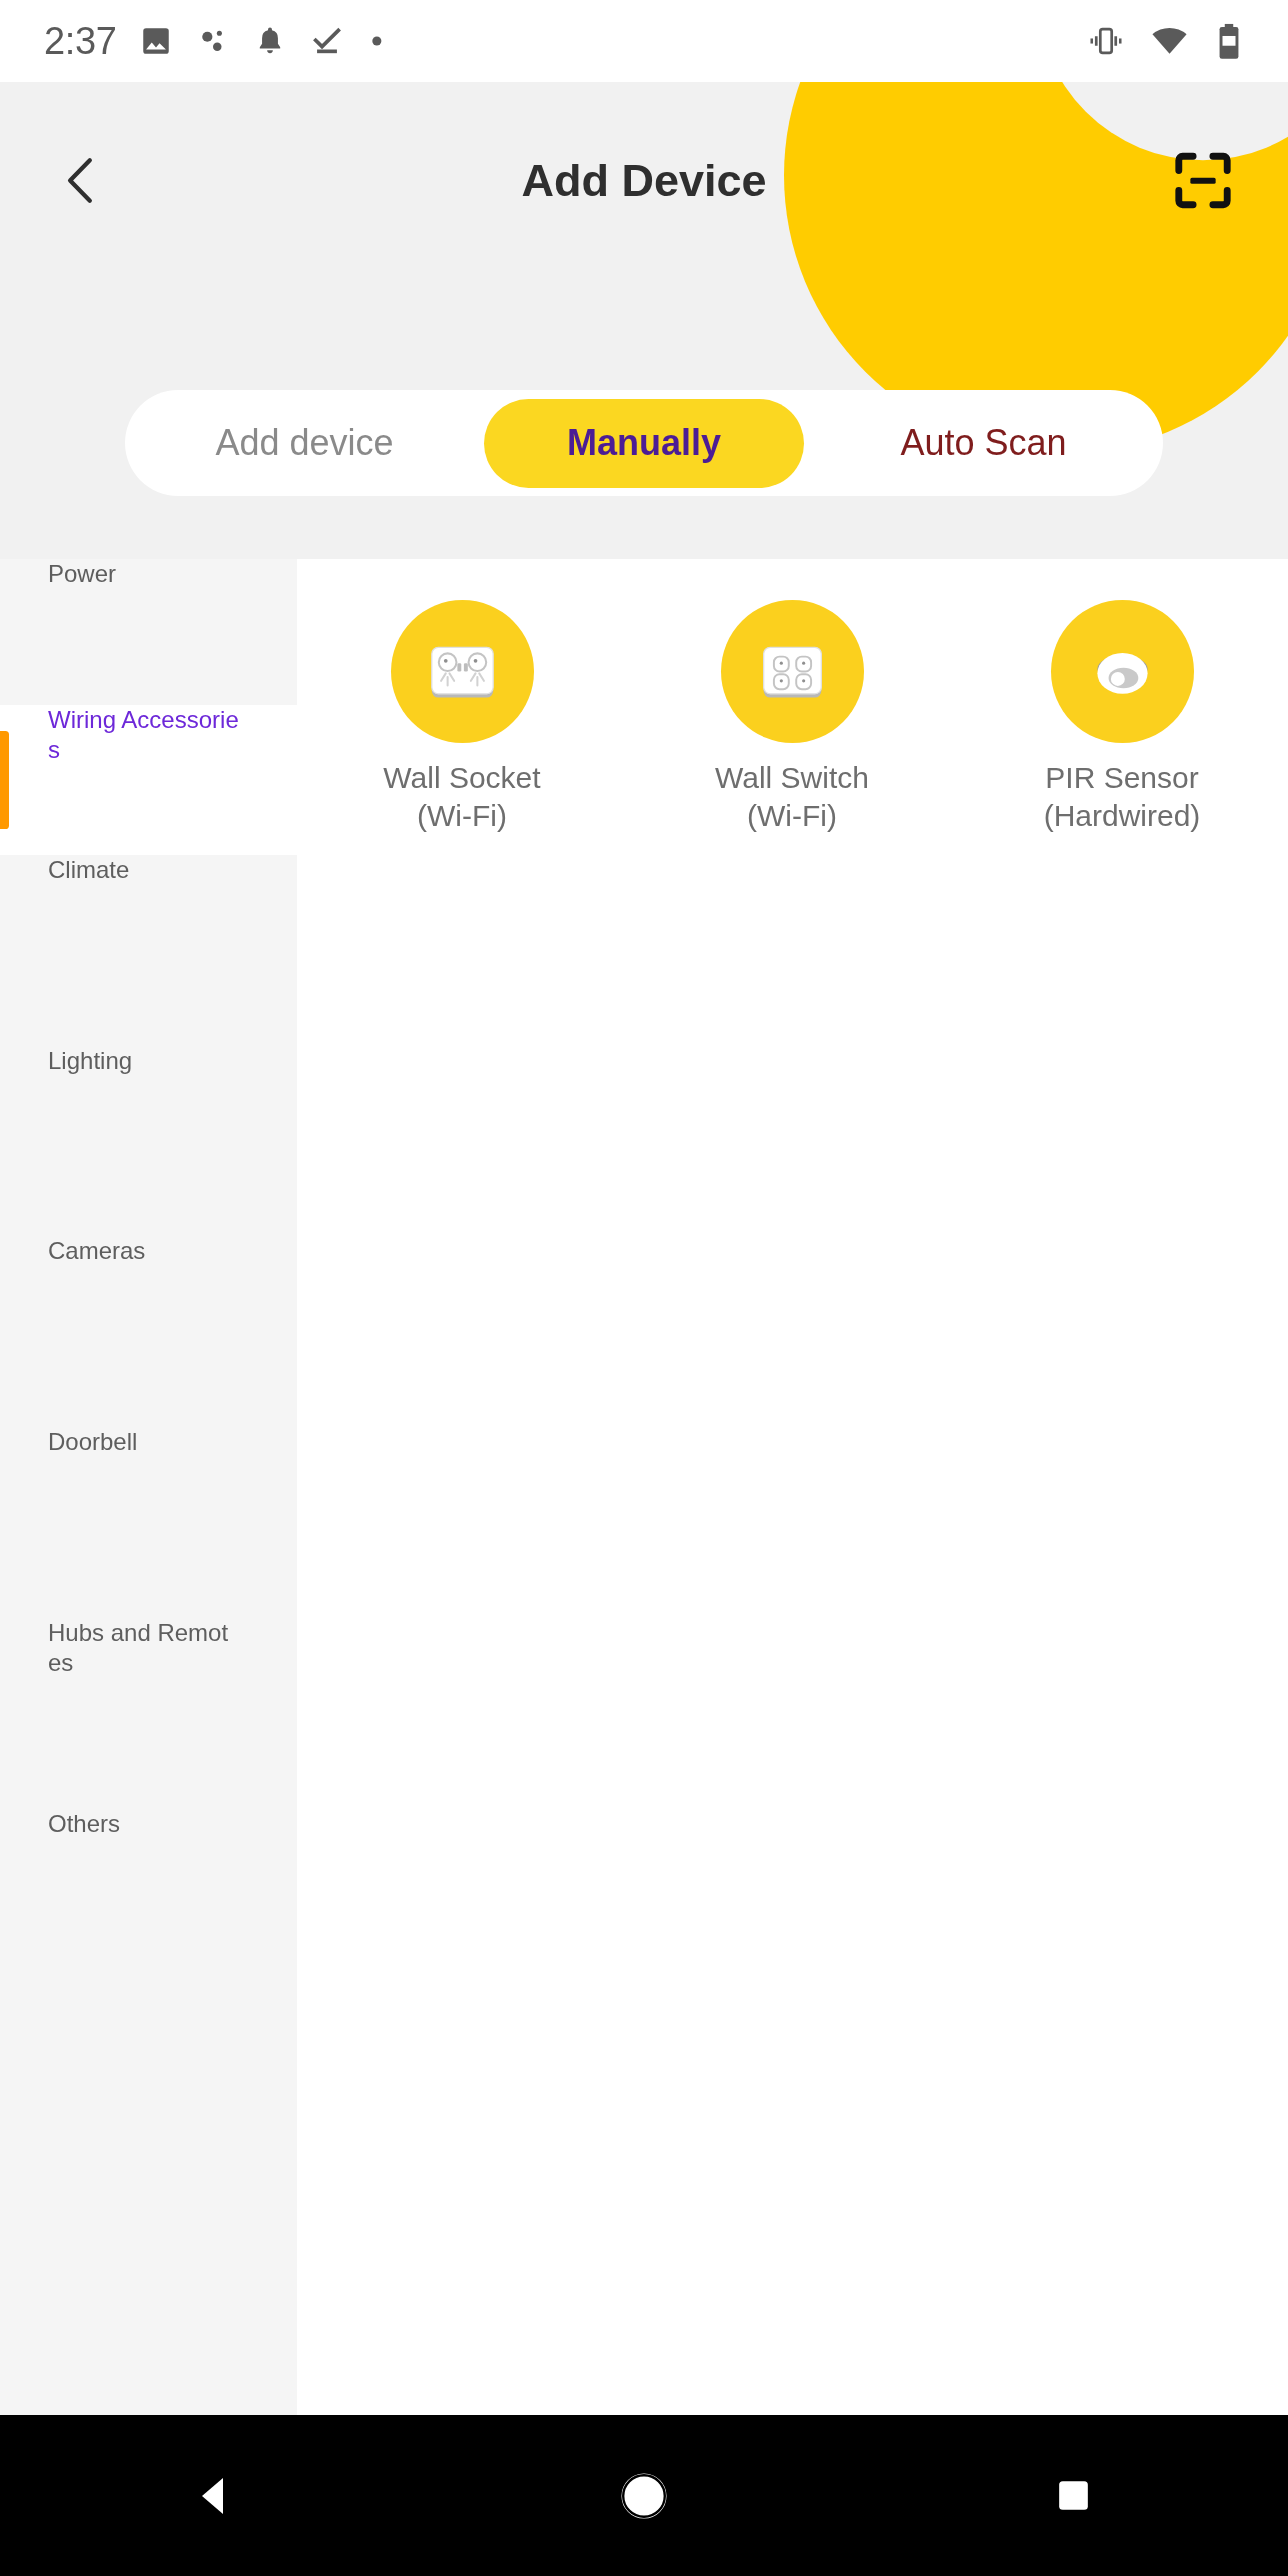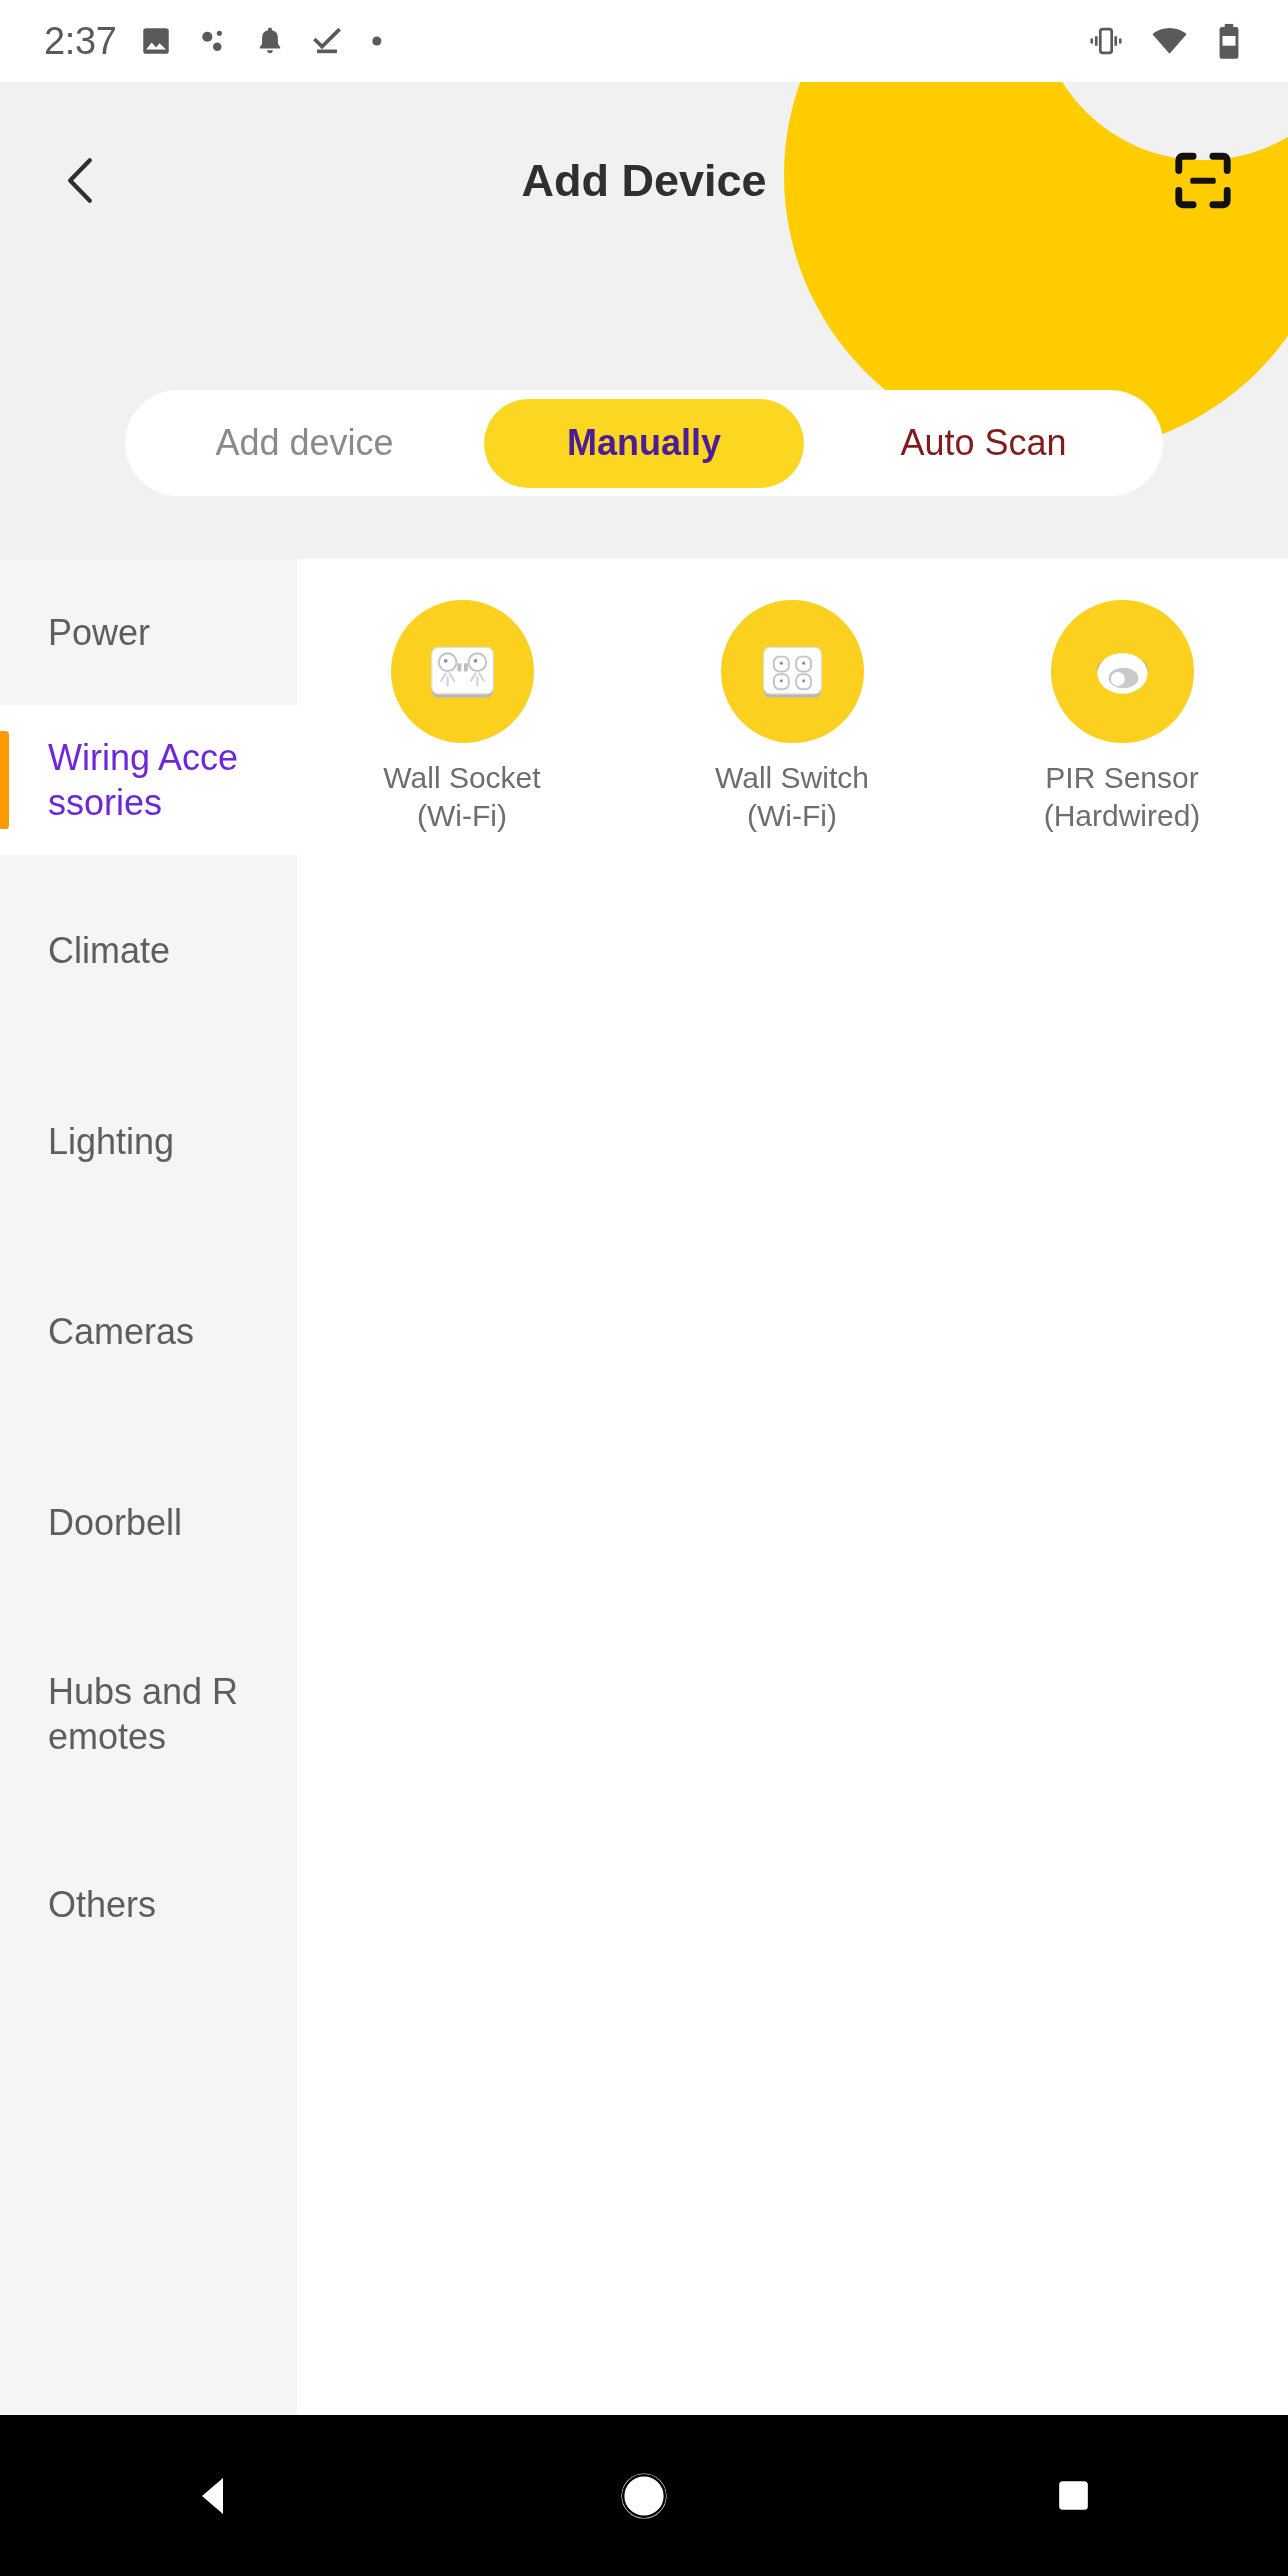--- a/index.html
+++ b/index.html
@@ -78,23 +78,23 @@
     background:#ffffff;
   }
 
   
   #sidebar{
     position:absolute; top:0; left:0; width:297px; height:100%;
     background:#f5f5f5;
   }
   .cat{
     position:relative; width:297px;
-    display:flex; align-items:center;
+    display:flex; 
     padding:0 0 0 48px;
-    font-size:36px; color:#5e5e5e; line-height:1.25;
+    font-size:24px; color:#5e5e5e; line-height:1.25;
   }
   .cat-label{ display:block; width:192px; word-break:break-all; }
   .cat.active{
     background:#ffffff; color:#6d28d9;
   }
   .cat.active .cat-bar{
     position:absolute; left:0; top:50%; transform:translateY(-50%);
     width:9px; height:98px; background:#FF9900; border-radius:0 3.6px 3.6px 0;
   }
 

